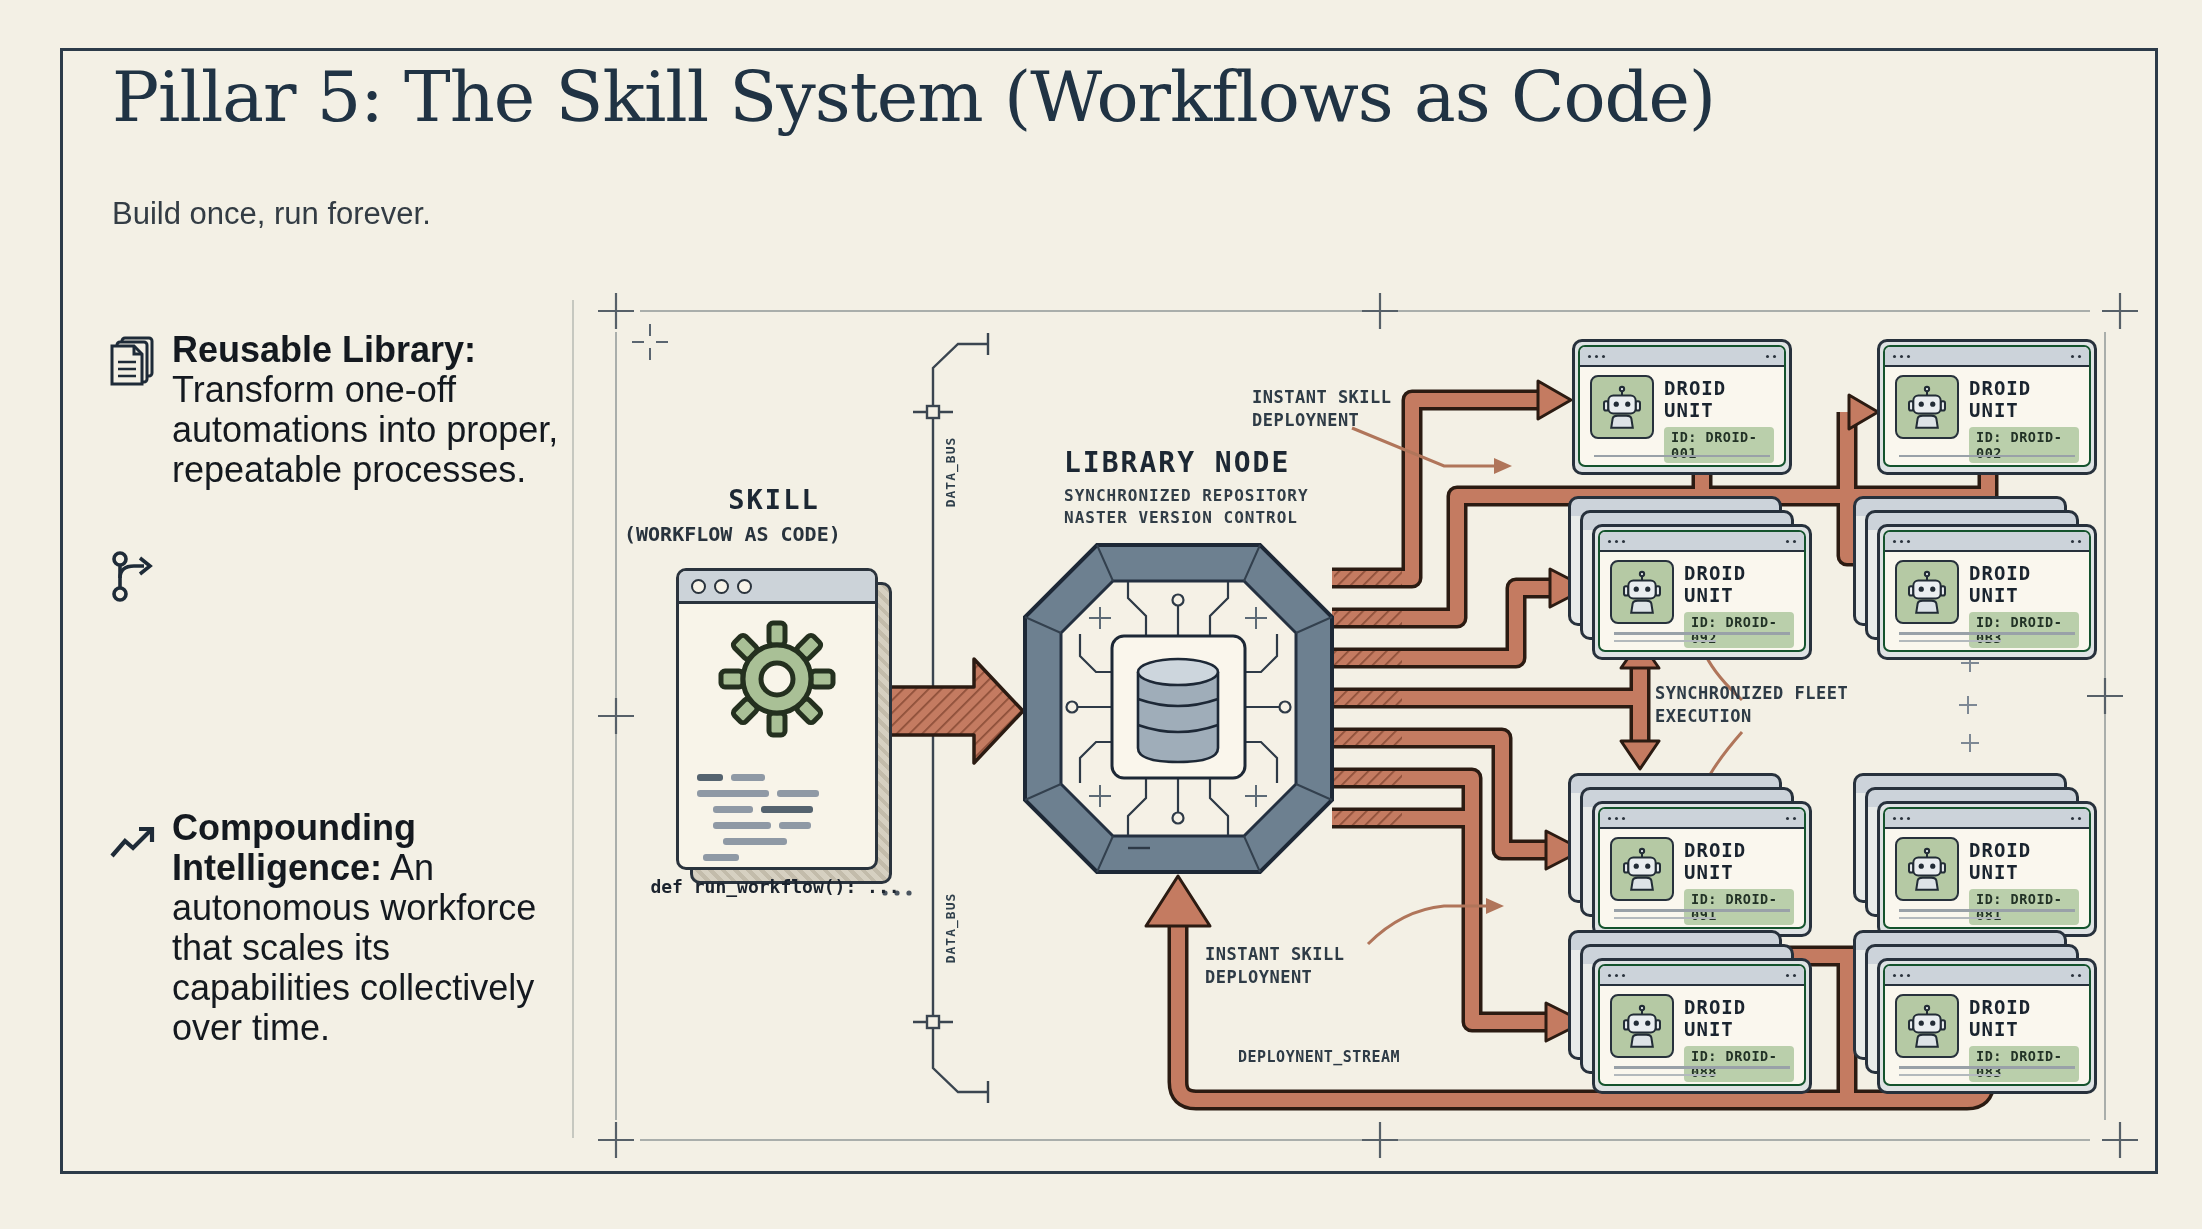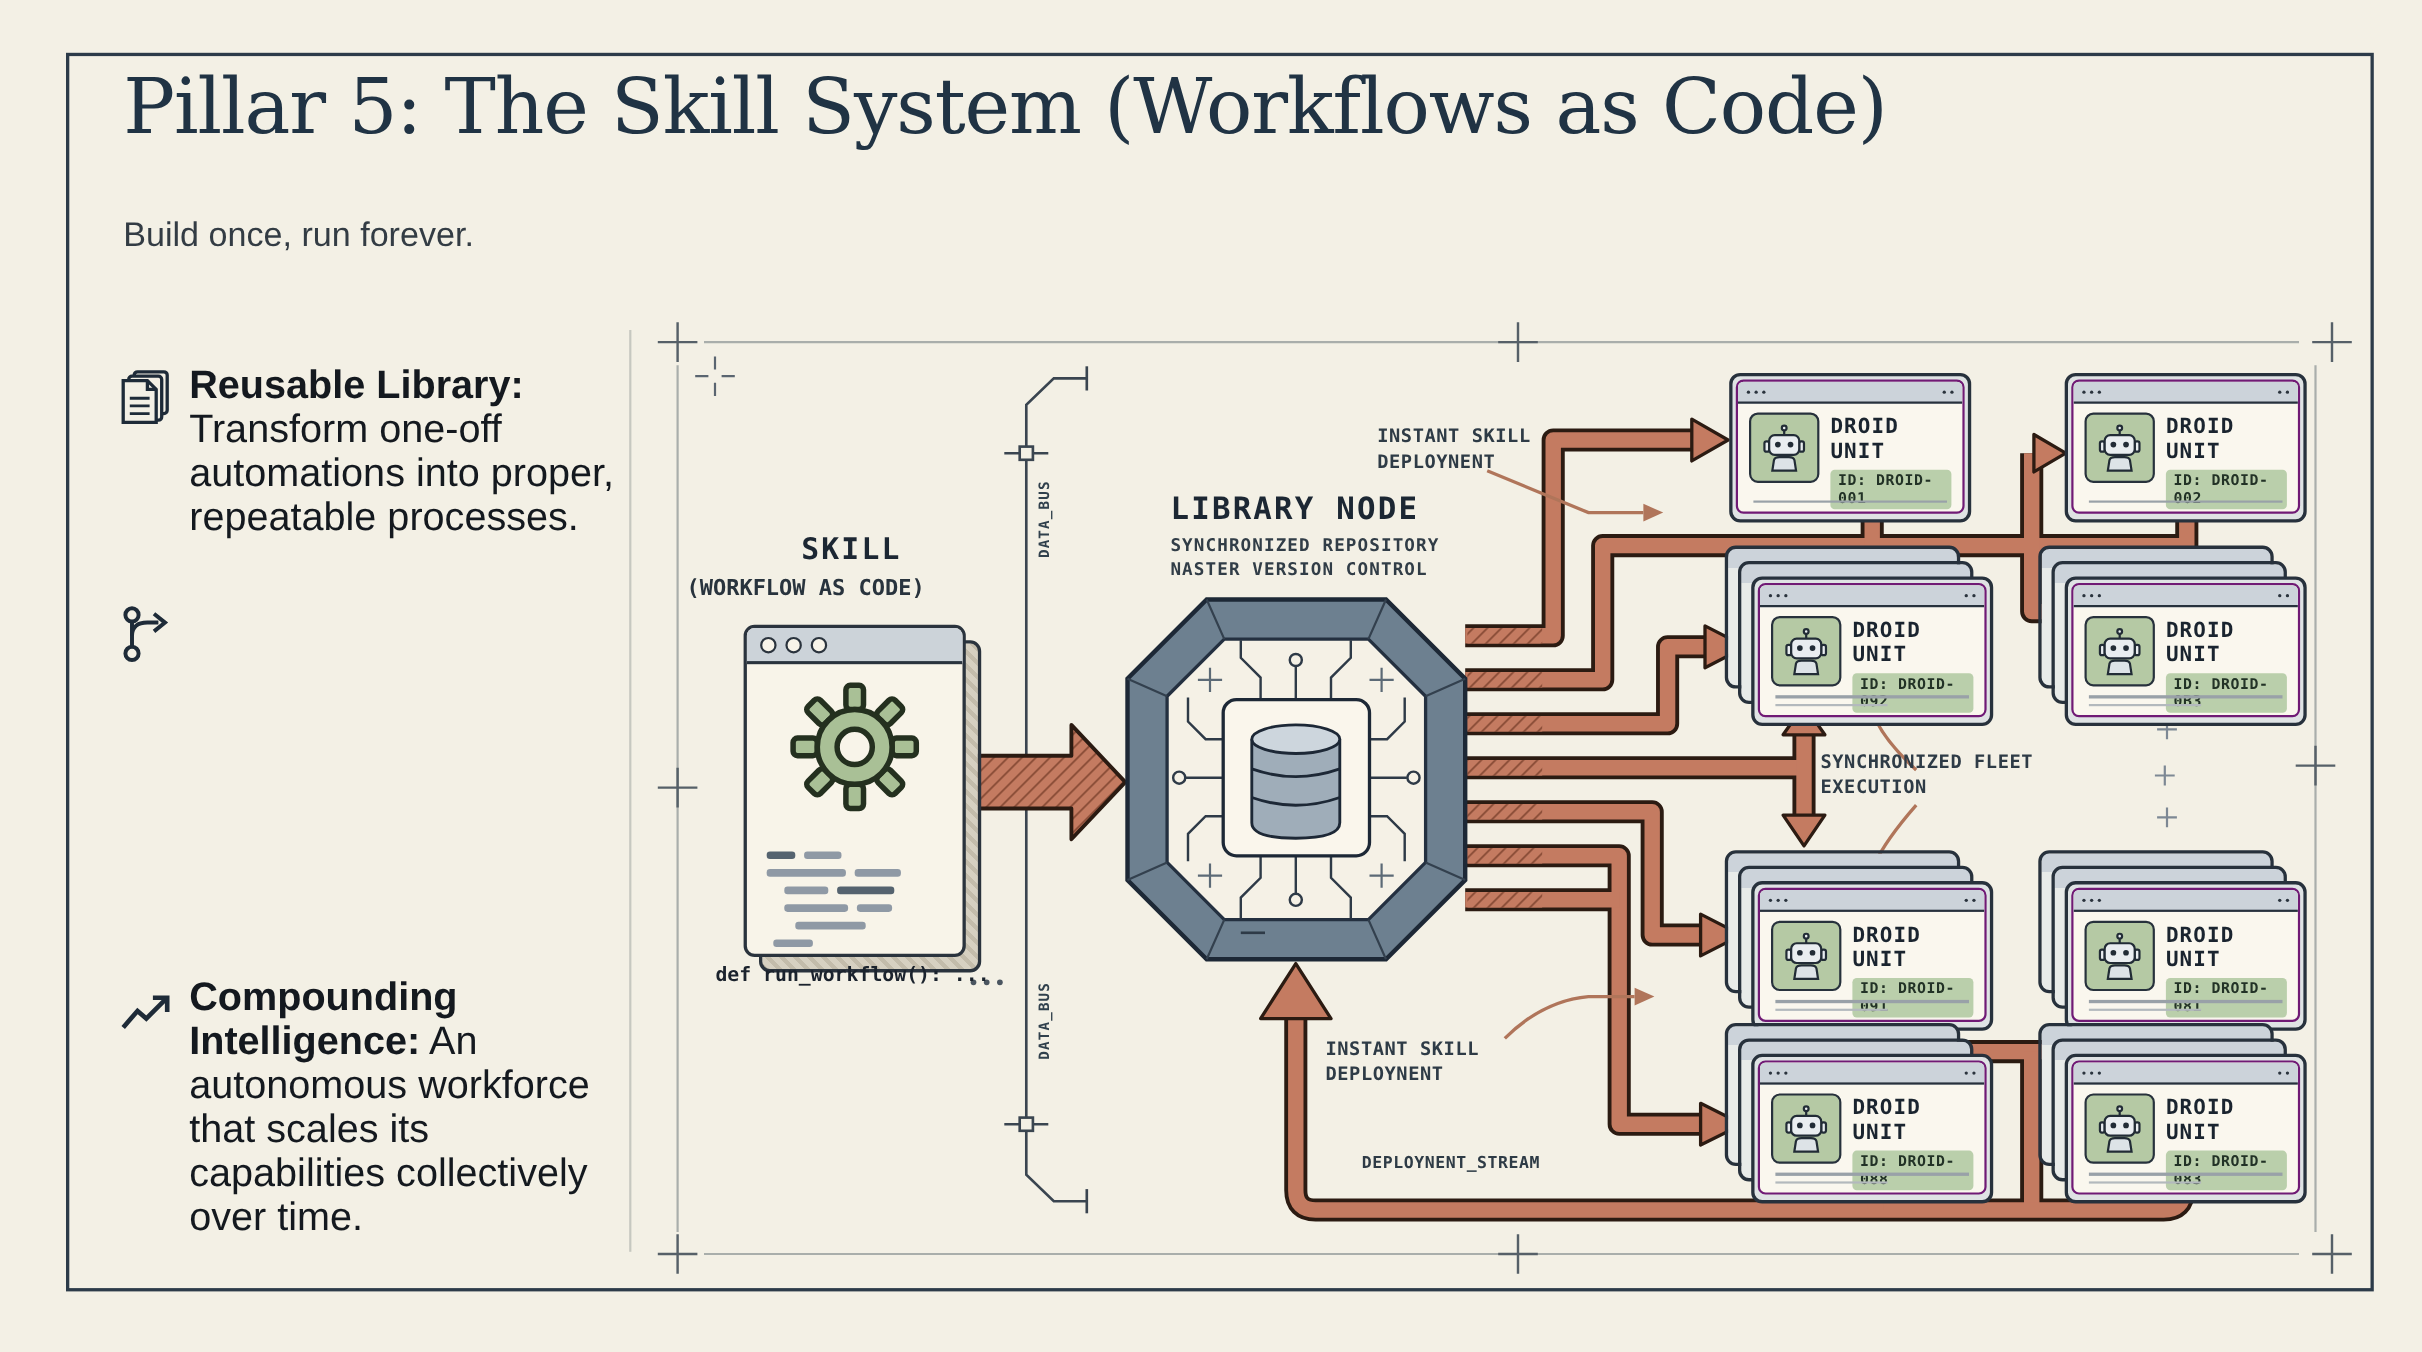--- a/index.html
+++ b/index.html
@@ -45,21 +45,21 @@
   .gear-svg{position:absolute;left:38px;top:48px;}
   .code i{position:absolute;height:7px;border-radius:3px;background:#8f99a5;}
   .code i.d{background:#55636f;}
   
   .stack{width:214px;height:130px;}
   .ghost{position:absolute;width:208px;height:124px;border:3px solid #27313c;border-radius:10px;
     background:linear-gradient(#ccd3da 0 17px,#e8ebe9 17px);}
   .g1{left:-12px;top:-14px;}
   .g2{left:-24px;top:-28px;}
   .droid-card{position:absolute;left:0;top:0;width:208px;height:124px;border:3px solid #27313c;border-radius:10px;background:#dfe3e4;padding:3px;}
-  .card-inner{height:118px;border:2px solid #701a75;border-radius:7px;background:#faf7ee;overflow:hidden;position:relative;}
+  .card-inner{height:118px;border:2px solid #14532d;border-radius:7px;background:#faf7ee;overflow:hidden;position:relative;}
   .card-bar{height:18px;background:#ccd3da;border-bottom:2px solid #27313c;display:flex;align-items:center;padding:0 8px;gap:4px;}
   .card-bar b{width:3px;height:3px;border-radius:50%;background:#2a333d;}
   .card-bar .sp{flex:1;}
   .card-body{display:flex;gap:10px;padding:8px 10px 0 10px;align-items:flex-start;}
   .avatar{width:60px;height:60px;border:2.5px solid #27313c;border-radius:8px;background:#b5c9a4;display:flex;align-items:center;justify-content:center;flex:none;}
   .card-title{font-size:19px;font-weight:bold;letter-spacing:1px;color:#1a242f;margin-top:2px;}
   .card-badge{display:inline-block;margin-top:6px;padding:2px 7px;border-radius:4px;background:#bacfab;font-size:13.5px;font-weight:bold;color:#223226;letter-spacing:0.5px;}
   .card-lines{position:absolute;left:14px;right:14px;bottom:8px;}
   .card-lines i{display:block;height:2.5px;background:#99a1a8;margin-top:5px;}
   .card-lines i+i{width:58%;background:#b3b9bd;}
@@ -276,21 +276,21 @@
     <g fill="none" stroke="#1e2b38" stroke-width="3.6">
       <circle cx="10" cy="9" r="6"></circle>
       <circle cx="10" cy="44" r="6"></circle>
       <path d="M10 15 V38"></path>
       <path d="M10 28 Q10 16 24 16 H34"></path>
       <path d="M30 8 L40 16 L30 24" fill="none"></path>
     </g>
   </svg>
 </div>
 
-<div class="abs" style="left:108px;top:886px">
+<div class="abs" style="left:108px;top:808px">
   <svg class="side-icon abs" style="left:0;top:8px" viewBox="0 0 52 40">
     <g fill="none" stroke="#1e2b38" stroke-width="4.2">
       <path d="M4 32 L17 17 L25 24 L42 7"></path>
       <path d="M31 5 H44 V18" stroke-width="4.2"></path>
     </g>
   </svg>
   <div class="side-item" style="margin-left:64px">
     <strong>Compounding
 Intelligence:</strong><span> An
 autonomous workforce

